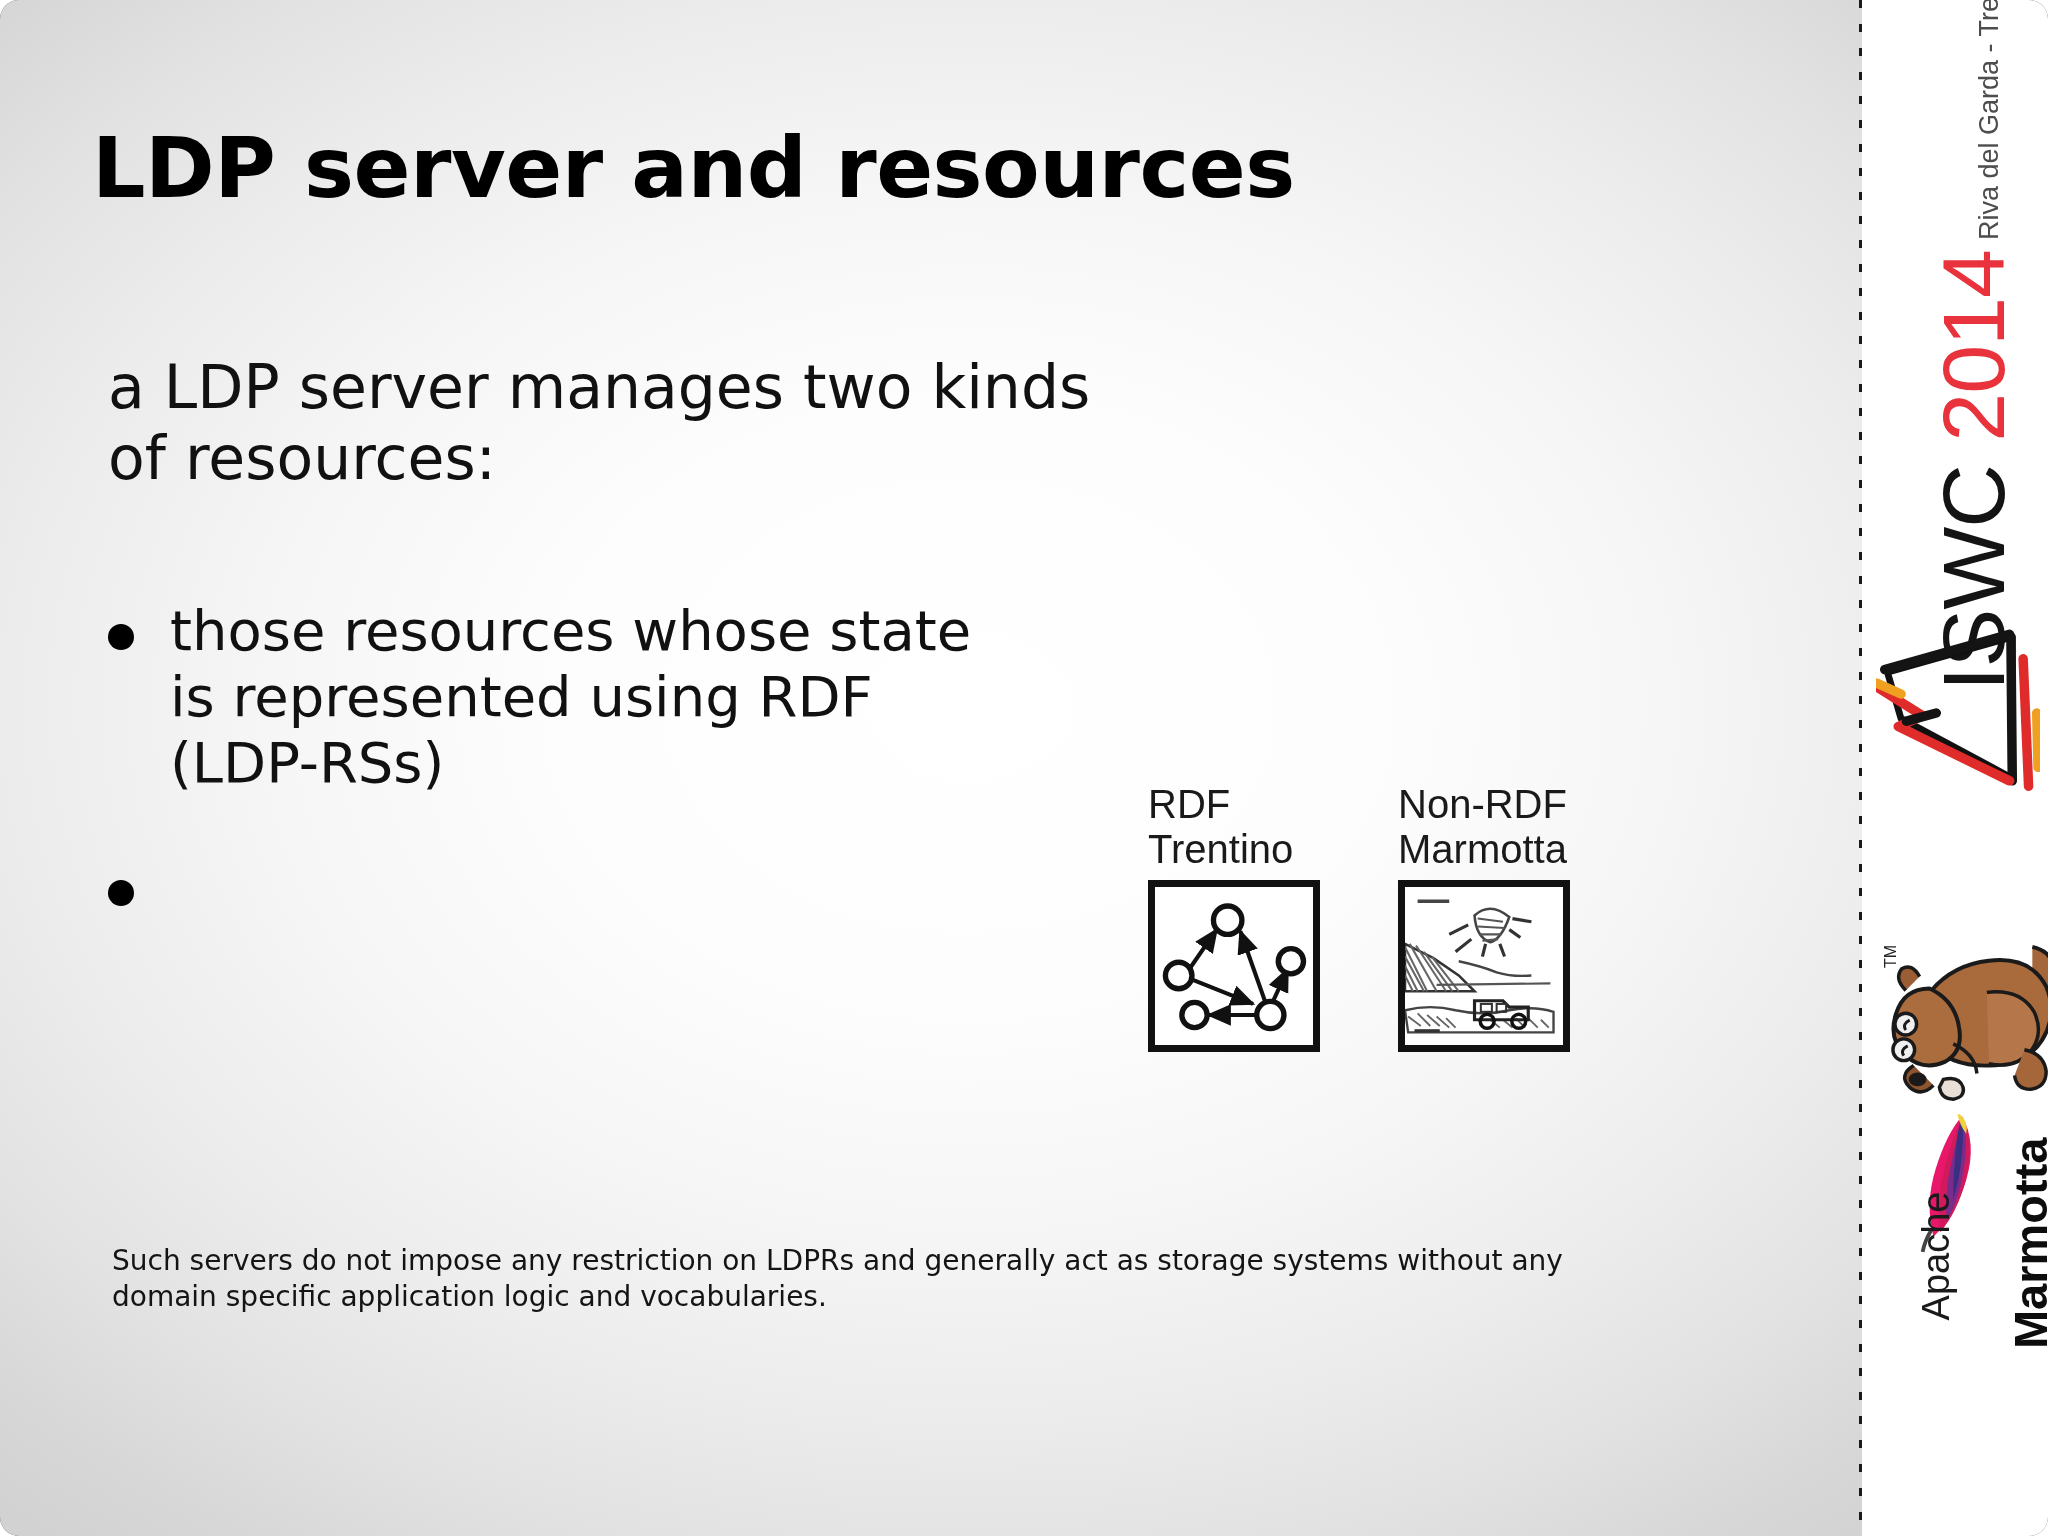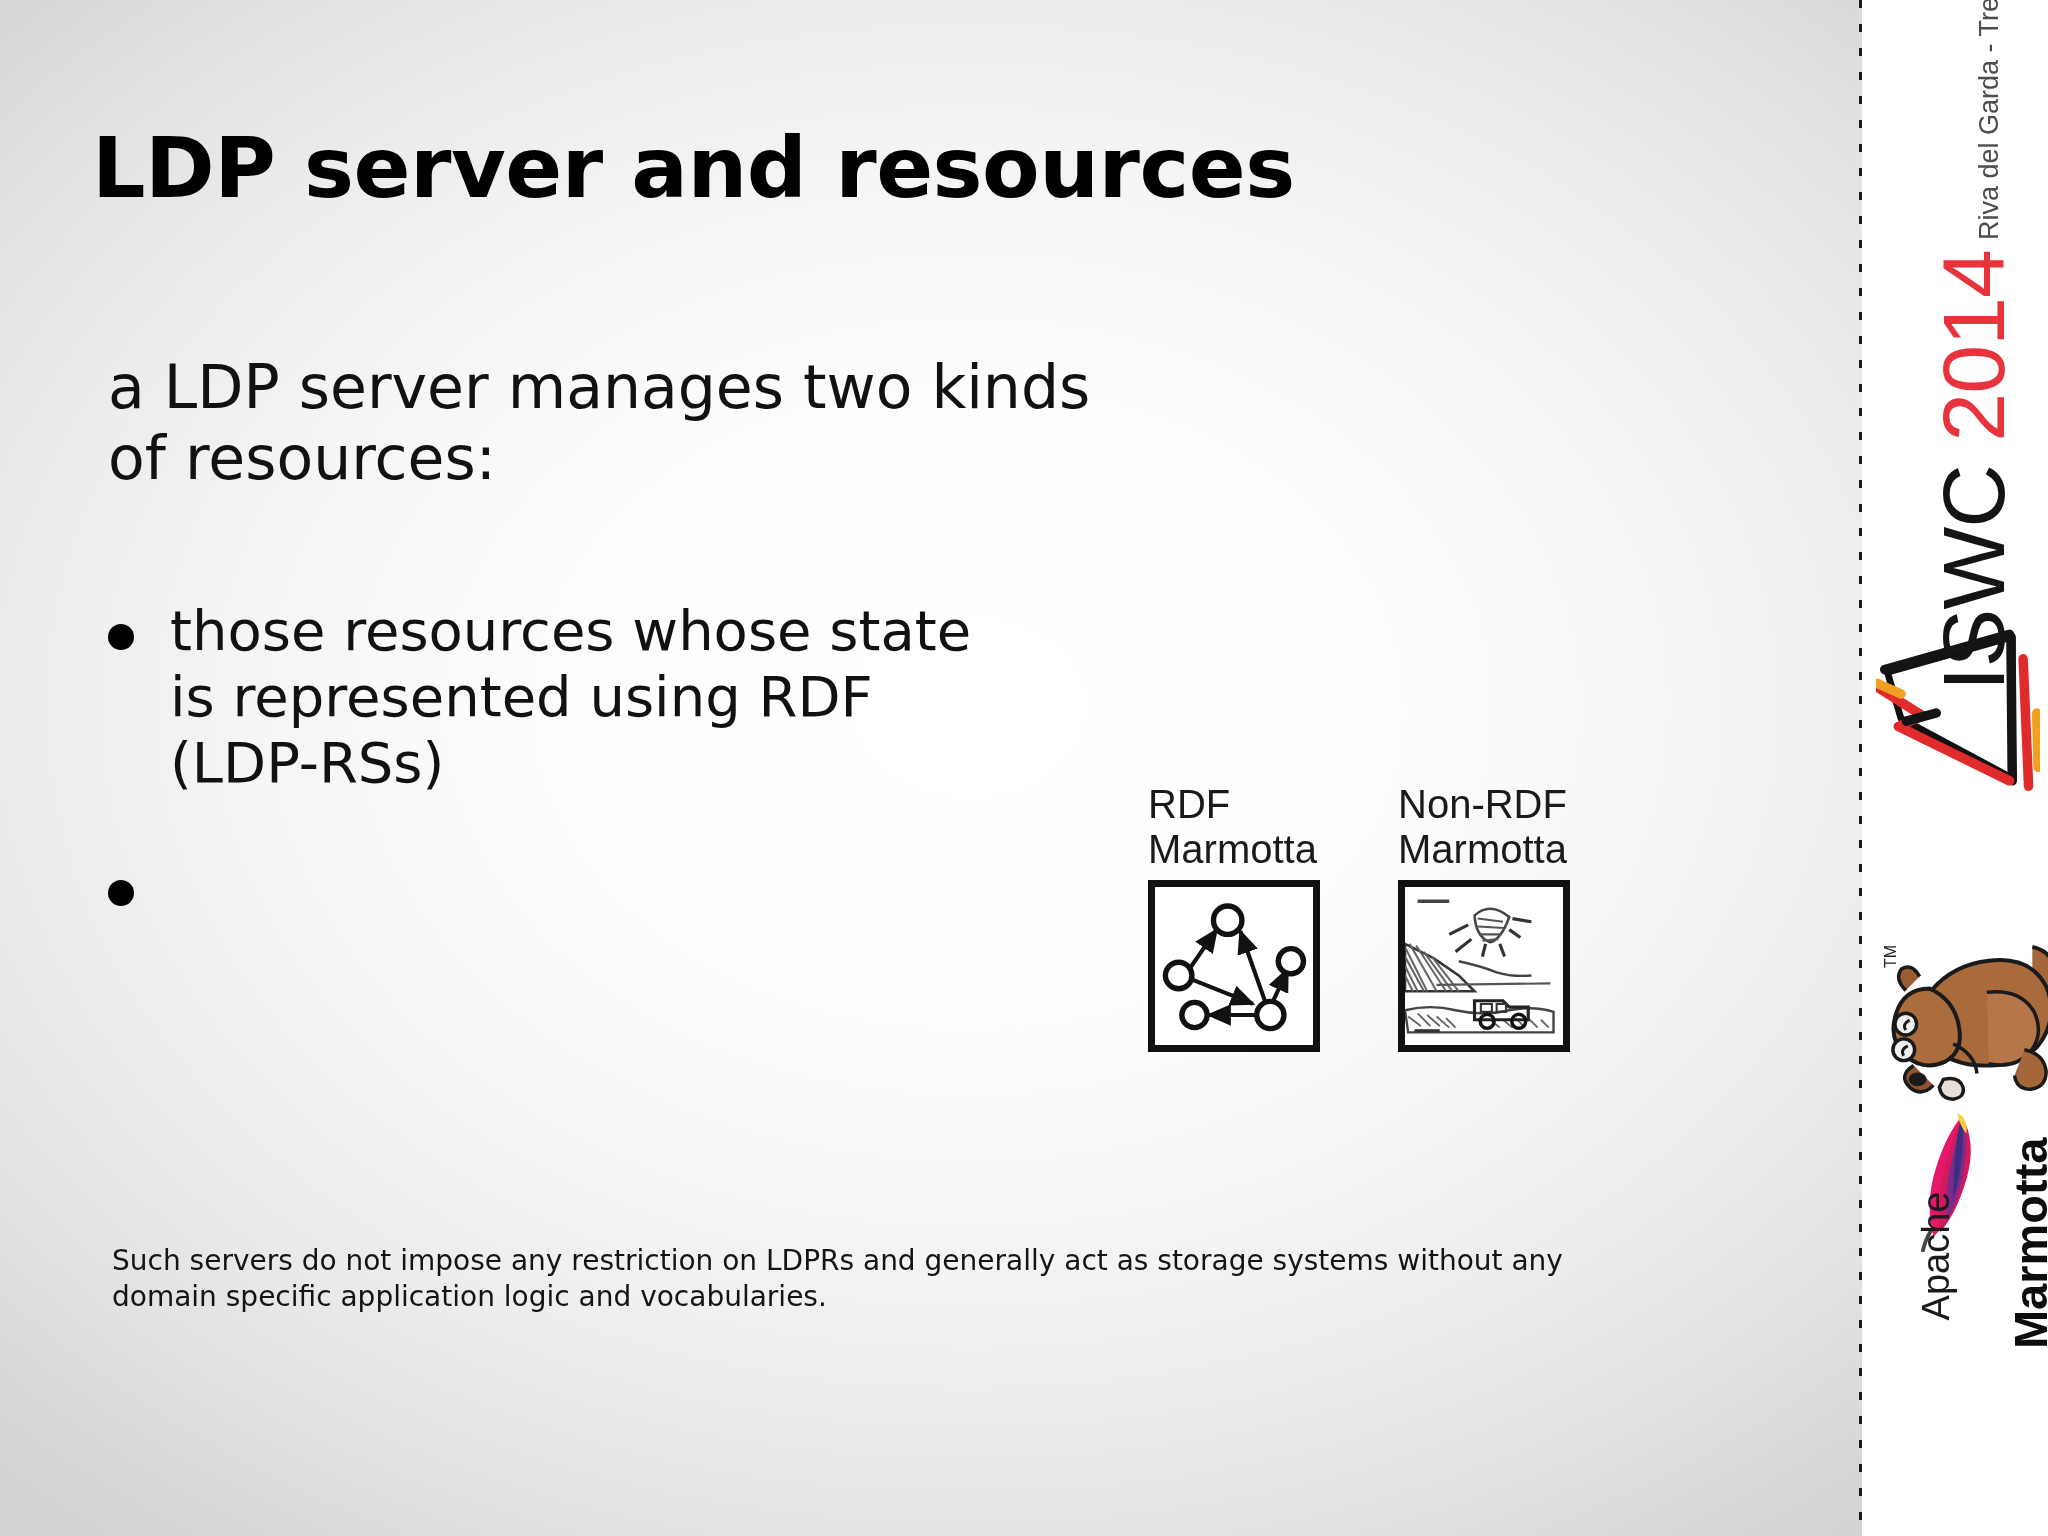--- a/index.html
+++ b/index.html
@@ -7,20 +7,21 @@
     padding: 0;
     background: #ffffff;
   }
   #slide {
     position: relative;
     width: 2048px;
     height: 1536px;
     overflow: hidden;
     font-family: "DejaVu Sans", sans-serif;
     background: #404040;
+    border-radius: 19px;
   }
 
   
   #stage {
     position: absolute;
     left: 0; top: 0;
     width: 1862px;
     height: 1536px;
     background:
       radial-gradient(ellipse 78% 70% at 52% 46%,
@@ -261,21 +262,21 @@
         <span class="bullet-dot"></span>
       </div>
     </div>
 
     <div id="footnote">Such servers do not impose any restriction on LDPRs and generally act as storage systems without any domain specific application logic and vocabularies.</div>
 
     <div id="figure">
 
       <div class="res-col">
         <div class="res-label">RDF
-Marmotta</div>
+Trentino</div>
         <div class="res-box">
           <svg viewBox="0 0 100 100">
             <defs>
               <marker id="ah" markerWidth="7" markerHeight="7" refX="5.4" refY="2.6" orient="auto" markerUnits="strokeWidth">
                 <path d="M0,0 L6,2.6 L0,5.2 z" fill="#111"></path>
               </marker>
             </defs>
 
             <line x1="21" y1="53" x2="39" y2="27" stroke="#111" stroke-width="2.6" marker-end="url(#ah)"></line>
             <line x1="72" y1="79" x2="54" y2="28" stroke="#111" stroke-width="2.6" marker-end="url(#ah)"></line>

